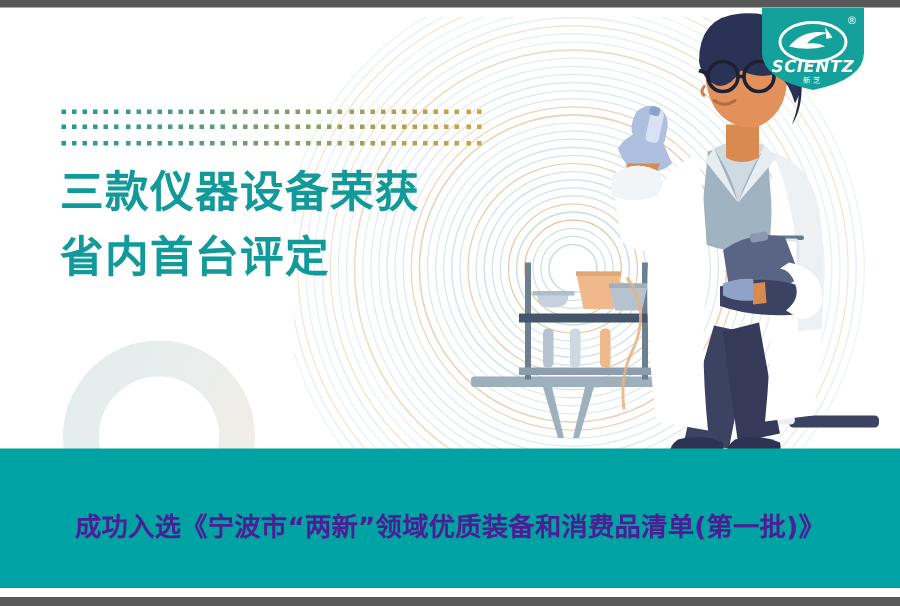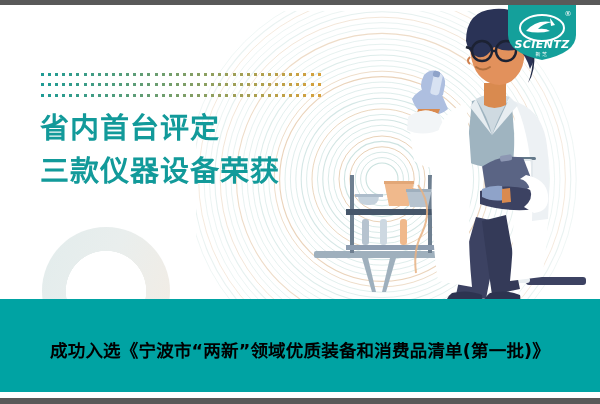--- a/index.html
+++ b/index.html
@@ -53,21 +53,21 @@
   .headline .ln + .ln{margin-top:4px;}
 
   
   .banner{
     position:absolute;left:0;bottom:6px;width:600px;height:93px;
     background:#00a3a3;z-index:40;
     display:flex;align-items:center;justify-content:center;
   }
   .banner-text{
     font-family:"DejaVu Sans","Liberation Sans",sans-serif;
-    color:#000000;font-size:17.5px;font-weight:600;letter-spacing:.2px;
+    color:#4c1d95;font-size:17.5px;font-weight:600;letter-spacing:.2px;
     white-space:nowrap;padding-top:8px;
   }
 
   
   .logo{position:absolute;right:22px;top:0;width:72px;height:56px;z-index:60;}
   .logo svg{display:block;}
 
   
   .scene{position:absolute;left:300px;top:0;width:300px;height:320px;z-index:10;}
   .scene svg{display:block;}
@@ -247,22 +247,22 @@
           <span class="dot" style="background: rgb(191, 160, 71);"></span>
           <span class="dot" style="background: rgb(195, 160, 69);"></span>
           <span class="dot" style="background: rgb(200, 161, 67);"></span>
           <span class="dot" style="background: rgb(205, 161, 65);"></span>
           <span class="dot" style="background: rgb(209, 161, 62);"></span>
           <span class="dot" style="background: rgb(214, 161, 60);"></span>
         </div>
       </div>
 
     <div class="headline">
+      <span class="ln">三款仪器设备荣获</span>
       <span class="ln">省内首台评定</span>
-      <span class="ln">三款仪器设备荣获</span>
     </div>
 
     <div class="scene">
       <svg width="300" height="320" viewBox="0 0 300 320" aria-hidden="true">
         <defs>
           <clipPath id="coatClipL">
               <path d="M60 120 L150 120 L150 300 L60 300 Z"></path>
             </clipPath>
         </defs>
 

